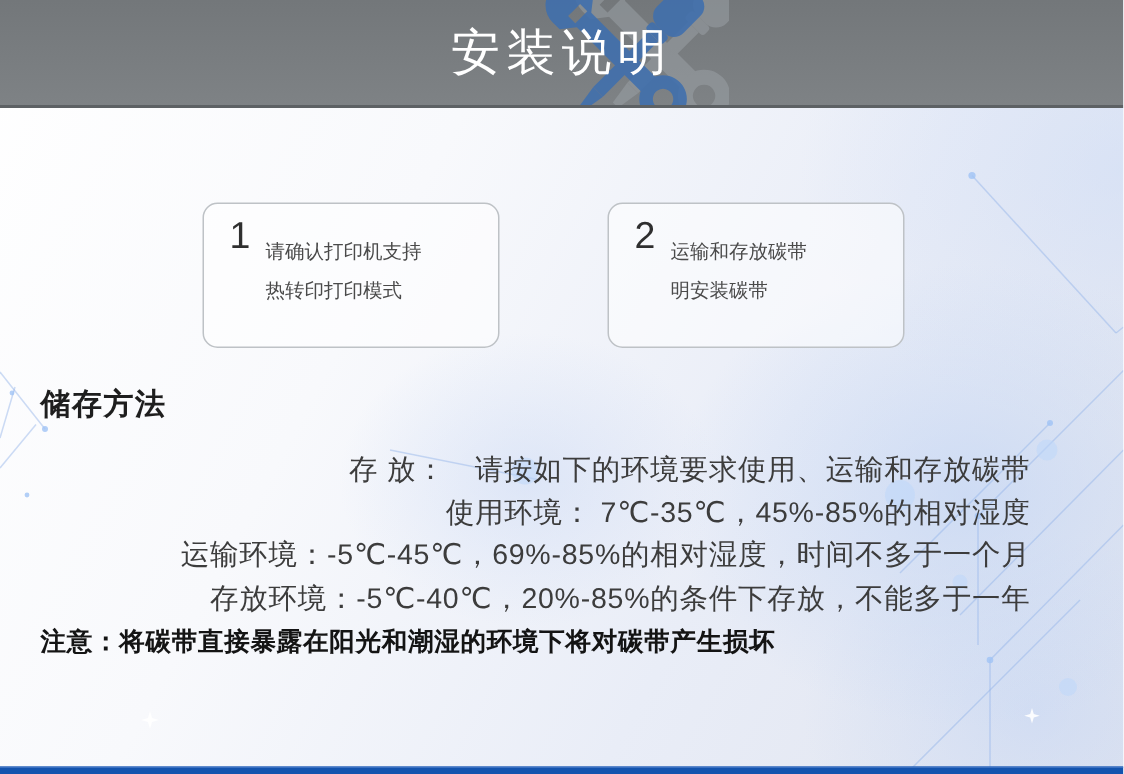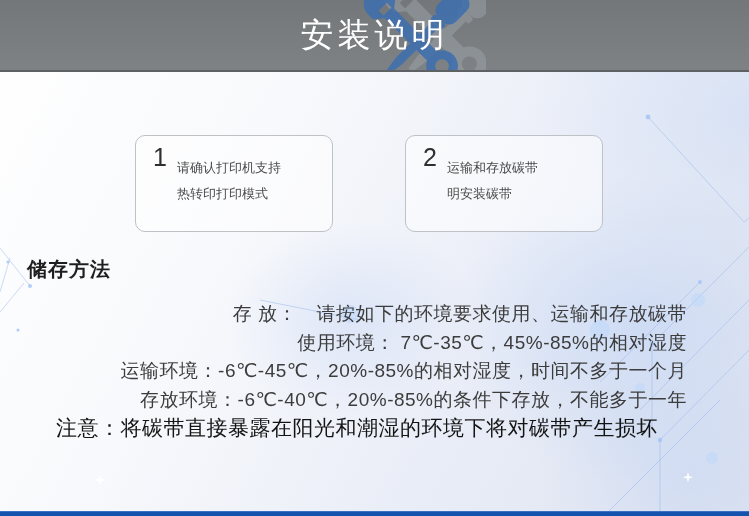--- a/index.html
+++ b/index.html
@@ -50,21 +50,21 @@
   .storage{position:absolute;left:27px;top:256px;width:660px;z-index:2;}
   .storage-heading{
     margin:0 0 17px 0;font-size:20px;font-weight:bold;color:#1e1e1e;letter-spacing:1px;
   }
   .storage-line{
     margin:0;font-size:19px;line-height:28.5px;color:#3c3c3c;letter-spacing:0.5px;
     white-space:pre-wrap;
     text-align:right;
   }
   .storage-note{
-    margin:0;font-size:21px;line-height:28.5px;color:#141414;font-weight:normal;letter-spacing:0.5px;text-align:center;
+    margin:0;font-size:17px;line-height:28.5px;color:#141414;font-weight:bold;letter-spacing:0.5px;
   }
   
   .deco{position:absolute;left:0;top:0;width:749px;height:516px;z-index:1;pointer-events:none;}
   
   .bottom-bar{
     position:absolute;left:0;bottom:0;width:749px;height:4px;
     background:#1353ae;border-top:1px solid #3a70c2;z-index:4;
   }
 </style>
 </head>
@@ -150,20 +150,20 @@
   <div class="step-box two">
     <span class="step-num">2</span>
     <span class="step-text">运输和存放碳带
 明安装碳带</span>
   </div>
 
   <section class="storage">
     <h2 class="storage-heading">储存方法</h2>
     <p class="storage-line">存 放：　请按如下的环境要求使用、运输和存放碳带</p>
     <p class="storage-line">使用环境： 7℃-35℃，45%-85%的相对湿度</p>
-    <p class="storage-line">运输环境：-6℃-45℃，20%-85%的相对湿度，时间不多于一个月</p>
-    <p class="storage-line">存放环境：-6℃-40℃，20%-85%的条件下存放，不能多于一年</p>
+    <p class="storage-line">运输环境：-5℃-45℃，69%-85%的相对湿度，时间不多于一个月</p>
+    <p class="storage-line">存放环境：-5℃-40℃，20%-85%的条件下存放，不能多于一年</p>
     <p class="storage-note">注意：将碳带直接暴露在阳光和潮湿的环境下将对碳带产生损坏</p>
   </section>
 
   <div class="bottom-bar"></div>
 
 </div>
 
 </body></html>

